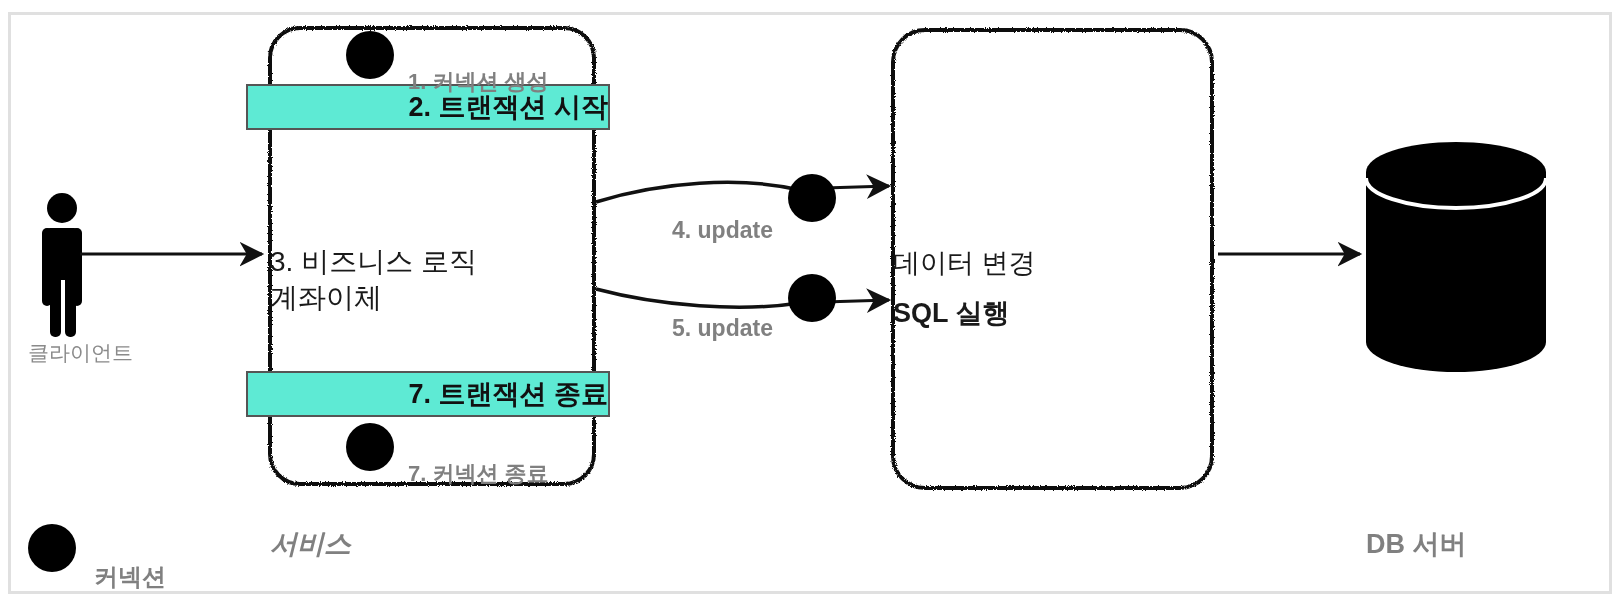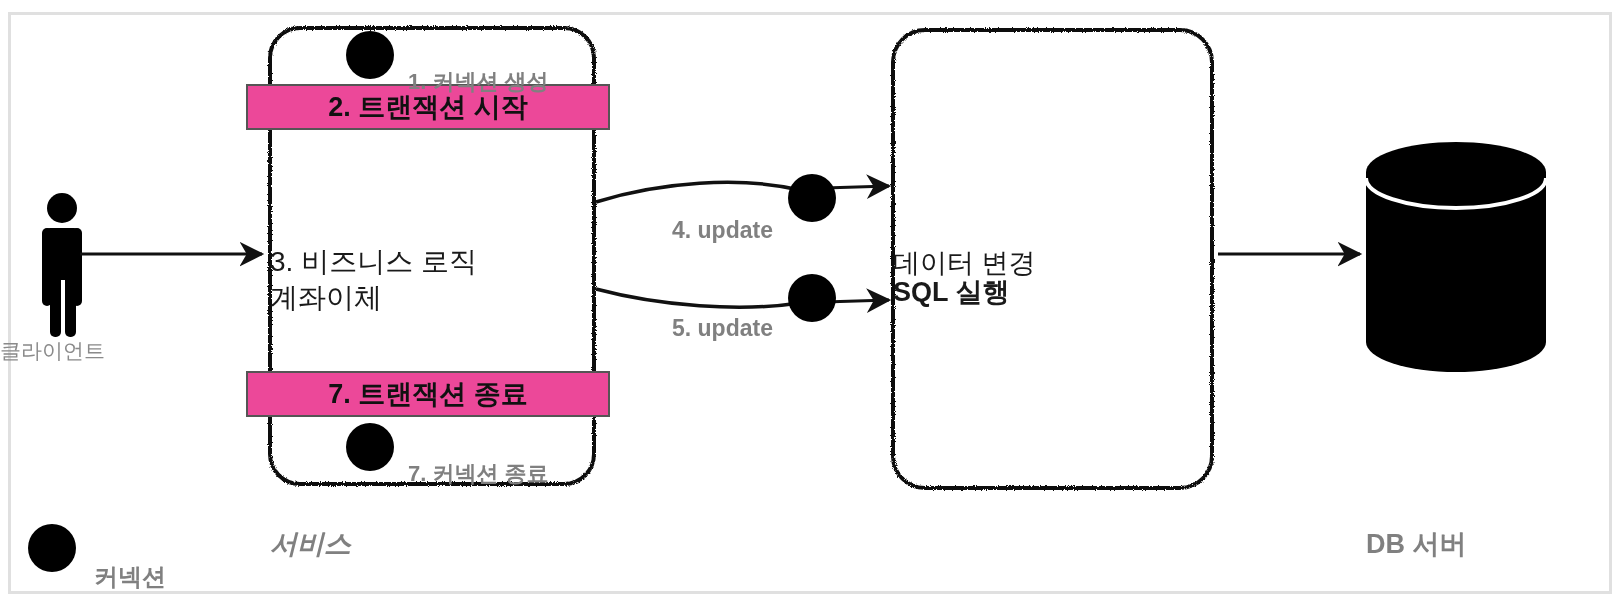--- a/index.html
+++ b/index.html
@@ -56,26 +56,26 @@
     font-weight: bold;
   }
   .blk-reg {
     color: #1a1a1a;
     font-weight: normal;
   }
   .center {
   }
   .tx-bar {
     position: absolute;
-    background: #ec4899;
+    background: #5eead4;
     border: 2px solid #555555;
     box-sizing: border-box;
     display: flex;
     align-items: center;
-    justify-content: center;
+    justify-content: flex-end;
   }
   .tx-bar span {
     color: #111111;
     font-weight: bold;
     font-size: 27px;
   }
   .conn-dot {
     position: absolute;
     border-radius: 50%;
     background: #000000;
@@ -152,23 +152,23 @@
   <div class="txt blk-reg center" style="left:270px; top:216px; width:324px; font-size:28px;">3. 비즈니스 로직</div>
 
   <div class="txt blk-reg center" style="left:270px; top:252px; width:324px; font-size:28px;">계좌이체</div>
 
   <div class="txt gray-bold" style="left:672px; top:188px; font-size:23px;">4. update</div>
 
   <div class="txt gray-bold" style="left:672px; top:286px; font-size:23px;">5. update</div>
 
   <div class="txt blk-reg center" style="left:893px; top:219px; width:319px; font-size:27px;">데이터 변경</div>
 
-  <div class="txt blk-bold center" style="left:893px; top:248px; width:319px; font-size:27px;">SQL 실행</div>
+  <div class="txt blk-bold center" style="left:893px; top:269px; width:319px; font-size:27px;">SQL 실행</div>
 
-  <div class="txt gray-reg" style="left:0; top:312px; font-size:21px;font-family:Liberation Mono, monospace;">클라이언트</div>
+  <div class="txt gray-reg" style="left:28px; top:312px; font-size:21px;">클라이언트</div>
 
   <div class="txt gray-bold center" style="left:270px; top:500px; width:324px; font-size:27px;font-style:italic;">서비스</div>
 
 
   <div class="txt gray-bold center" style="left:1366px; top:500px; width:180px; font-size:27px;">DB 서버</div>
 
   <div class="txt gray-bold" style="left:94px; top:534px; font-size:24px;">커넥션</div>
 
 </div>
 

